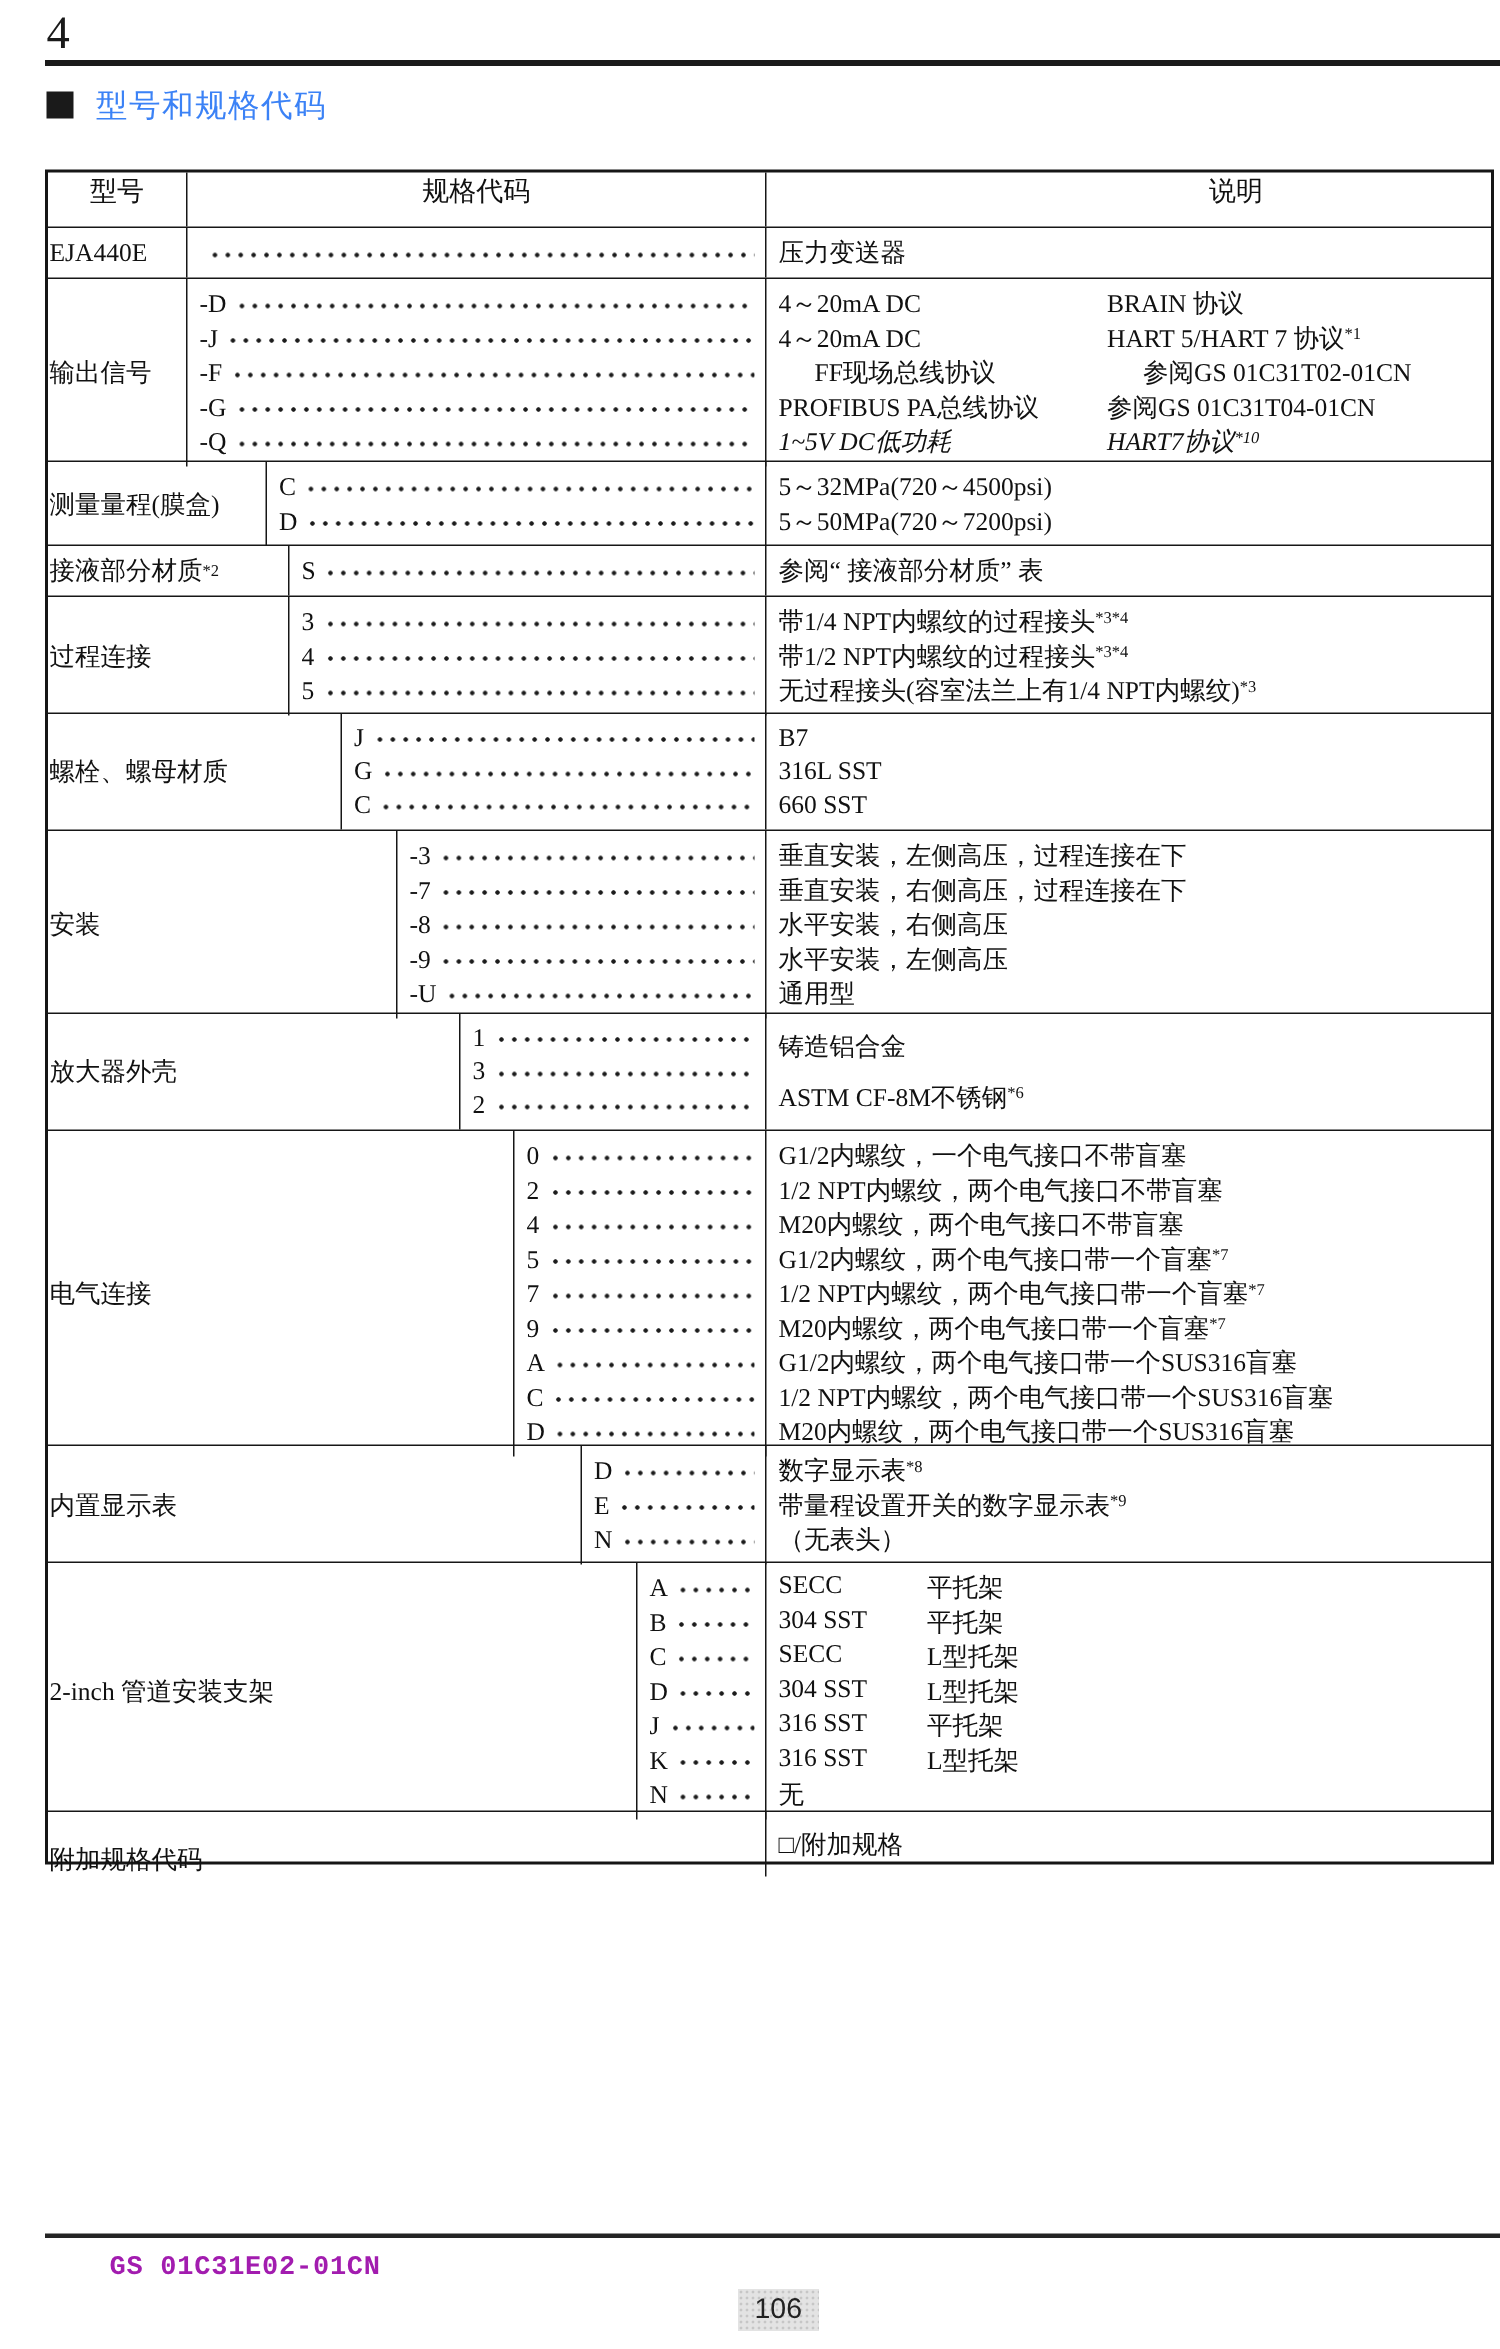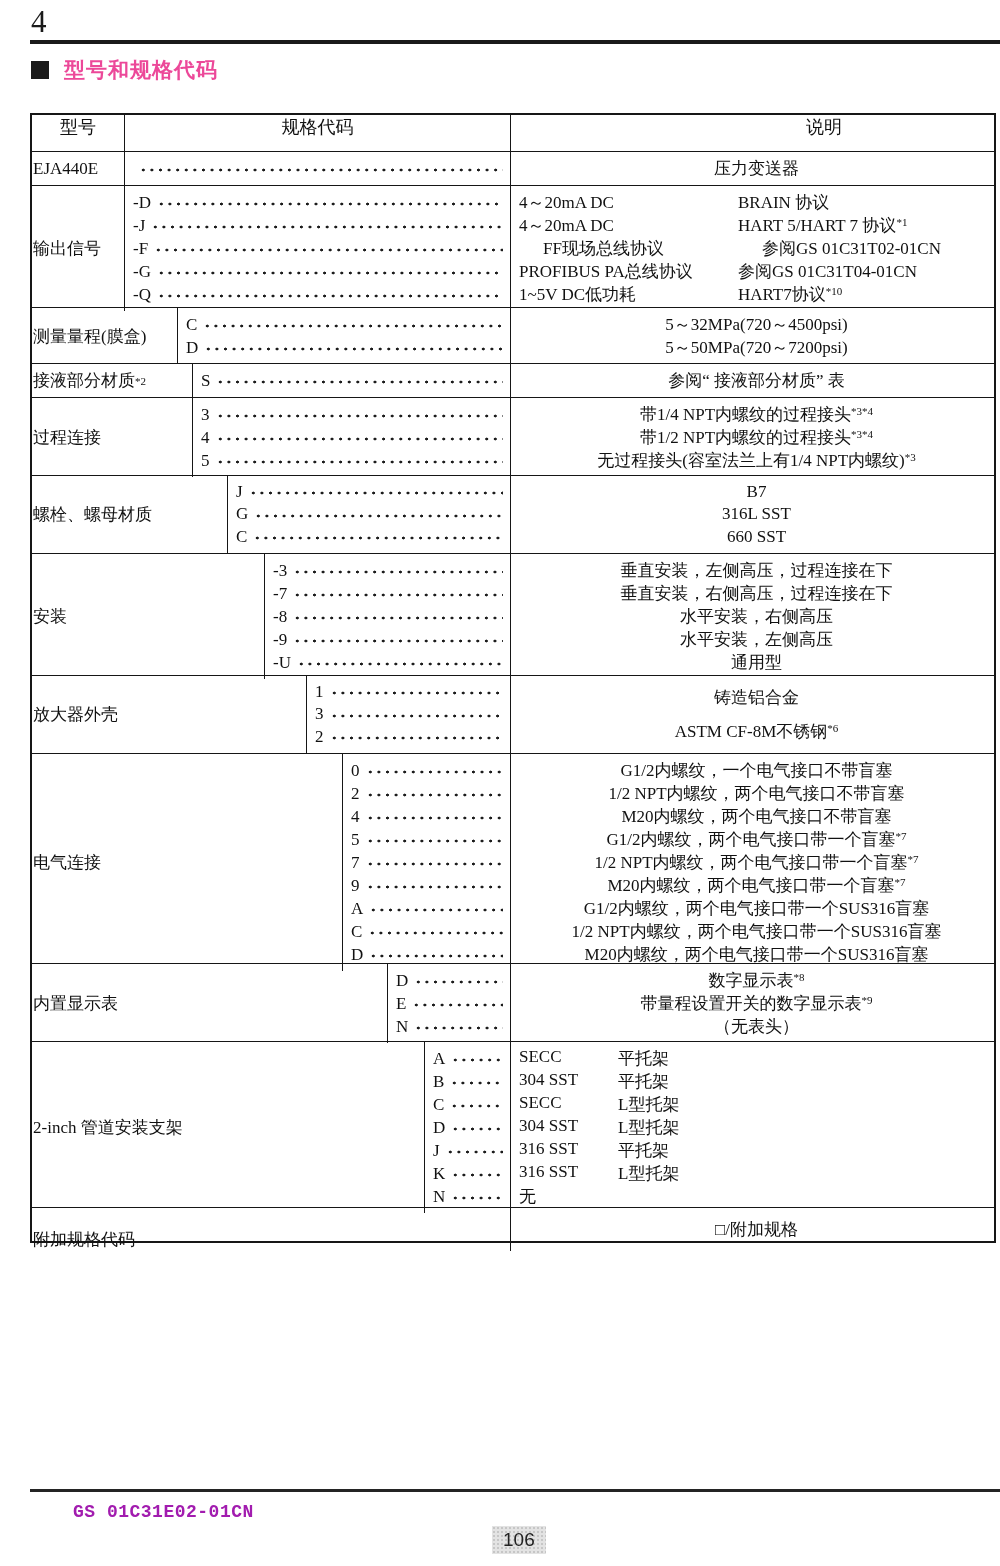--- a/index.html
+++ b/index.html
@@ -6,21 +6,21 @@
   body{
     width:1000px;height:1566px;position:relative;background:#ffffff;
     font-family:"Liberation Serif","DejaVu Serif",serif;color:#111;
     -webkit-font-smoothing:antialiased;
   }
   
   .chapter-num{position:absolute;left:31px;top:4px;font-size:31px;color:#1a1a1a;}
   .top-rule{position:absolute;left:30px;top:40px;width:970px;height:4px;background:#1a1a1a;}
   .section-heading{position:absolute;left:31px;top:56px;display:flex;align-items:center;}
   .section-square{width:18px;height:18px;background:#1a1a1a;display:inline-block;}
-  .section-title{font-size:21px;font-weight:bold;margin-left:15px;letter-spacing:1px;color:#ec4899;}
+  .section-title{font-size:21px;font-weight:normal;margin-left:15px;letter-spacing:1px;color:#3b82f6;}
 
   
   .spec-table{
     position:absolute;left:30px;top:113px;width:966px;box-sizing:border-box;
     border:2px solid #161616;background:#fff;
   }
   .t-header{display:grid;grid-template-columns:93px 385px 484px;height:36px;box-sizing:border-box;}
   .t-header>div{display:flex;align-items:flex-start;font-size:18px;box-sizing:border-box;}
   .hc-model{justify-content:center;border-right:1.5px solid #161616;}
   .hc-code{justify-content:center;}
@@ -35,21 +35,21 @@
   .t-lines{display:flex;flex-direction:column;box-sizing:border-box;padding:5px 0;}
   .t-line{flex:1;display:flex;align-items:center;min-height:0;}
   .code-cell .t-line{padding-left:8px;}
   .code-txt{font-size:17px;white-space:nowrap;padding-right:3px;}
   .dots{
     flex:1;align-self:stretch;margin:0 7px 0 2px;
     background-image:radial-gradient(circle,#1c1c1c 1.25px,rgba(0,0,0,0) 1.7px);
     background-size:8.6px 10px;background-repeat:repeat-x;background-position:1px 59%;
   }
   .desc-cell{border-left:1.5px solid #161616;}
-  .desc-cell .t-line{padding-left:8px;font-size:17px;justify-content:center;}
+  .desc-cell .t-line{padding-left:8px;font-size:17px;}
   .desc-two{display:grid;width:100%;}
   .desc-two>span{white-space:nowrap;}
   sup{font-size:11px;vertical-align:5px;letter-spacing:0;}
 
   
   .footer-rule{position:absolute;left:30px;top:1489px;width:970px;height:3px;background:#242424;}
   .doc-number{
     position:absolute;left:49px;top:1502px;font-family:Liberation Mono, monospace;
     font-size:18px;color:#a21caf;font-weight:bold;letter-spacing:0.5px;margin-left:24px;
   }
@@ -142,21 +142,21 @@
               <span>参阅GS 01C31T02-01CN</span>
             </div>
           </div>
           <div class="t-line">
             <div class="desc-two" style="grid-template-columns: 219px 1fr;">
               <span>PROFIBUS PA总线协议</span>
               <span>参阅GS 01C31T04-01CN</span>
             </div>
           </div>
           <div class="t-line">
-            <div class="desc-two" style="grid-template-columns: 219px 1fr;">
+            <div class="desc-two" style="grid-template-columns: 219px 1fr; font-style: italic;">
               <span>1~5V DC低功耗</span>
               <span>HART7协议<sup>*10</sup></span>
             </div>
           </div>
         </div>
       </div>
       <div class="t-row" style="height: 56px; grid-template-columns: 146px 332px 484px;">
         <div class="t-label">测量量程(膜盒)</div>
         <div class="t-lines code-cell">
           <div class="t-line">

